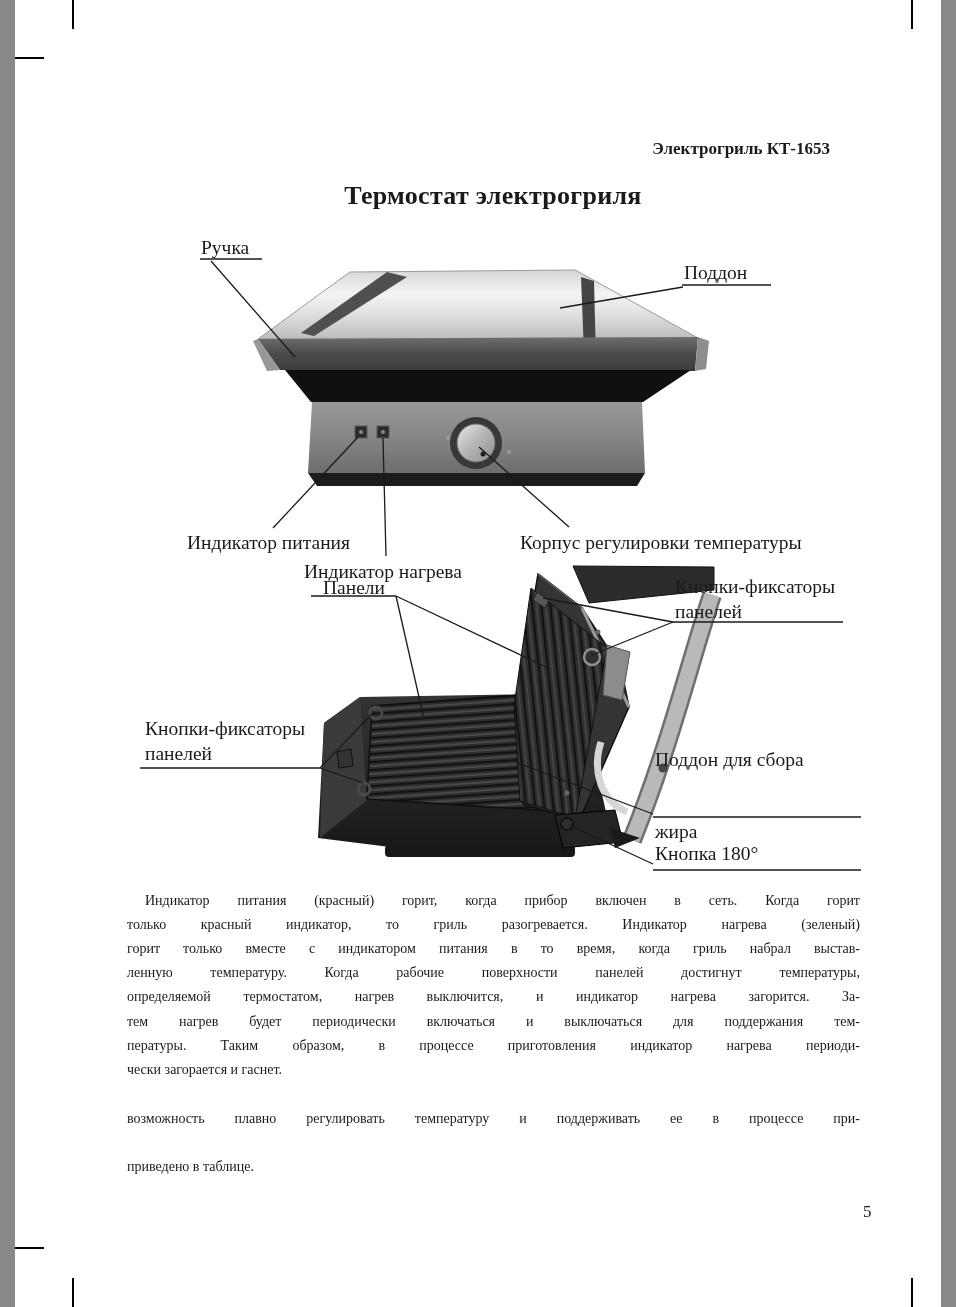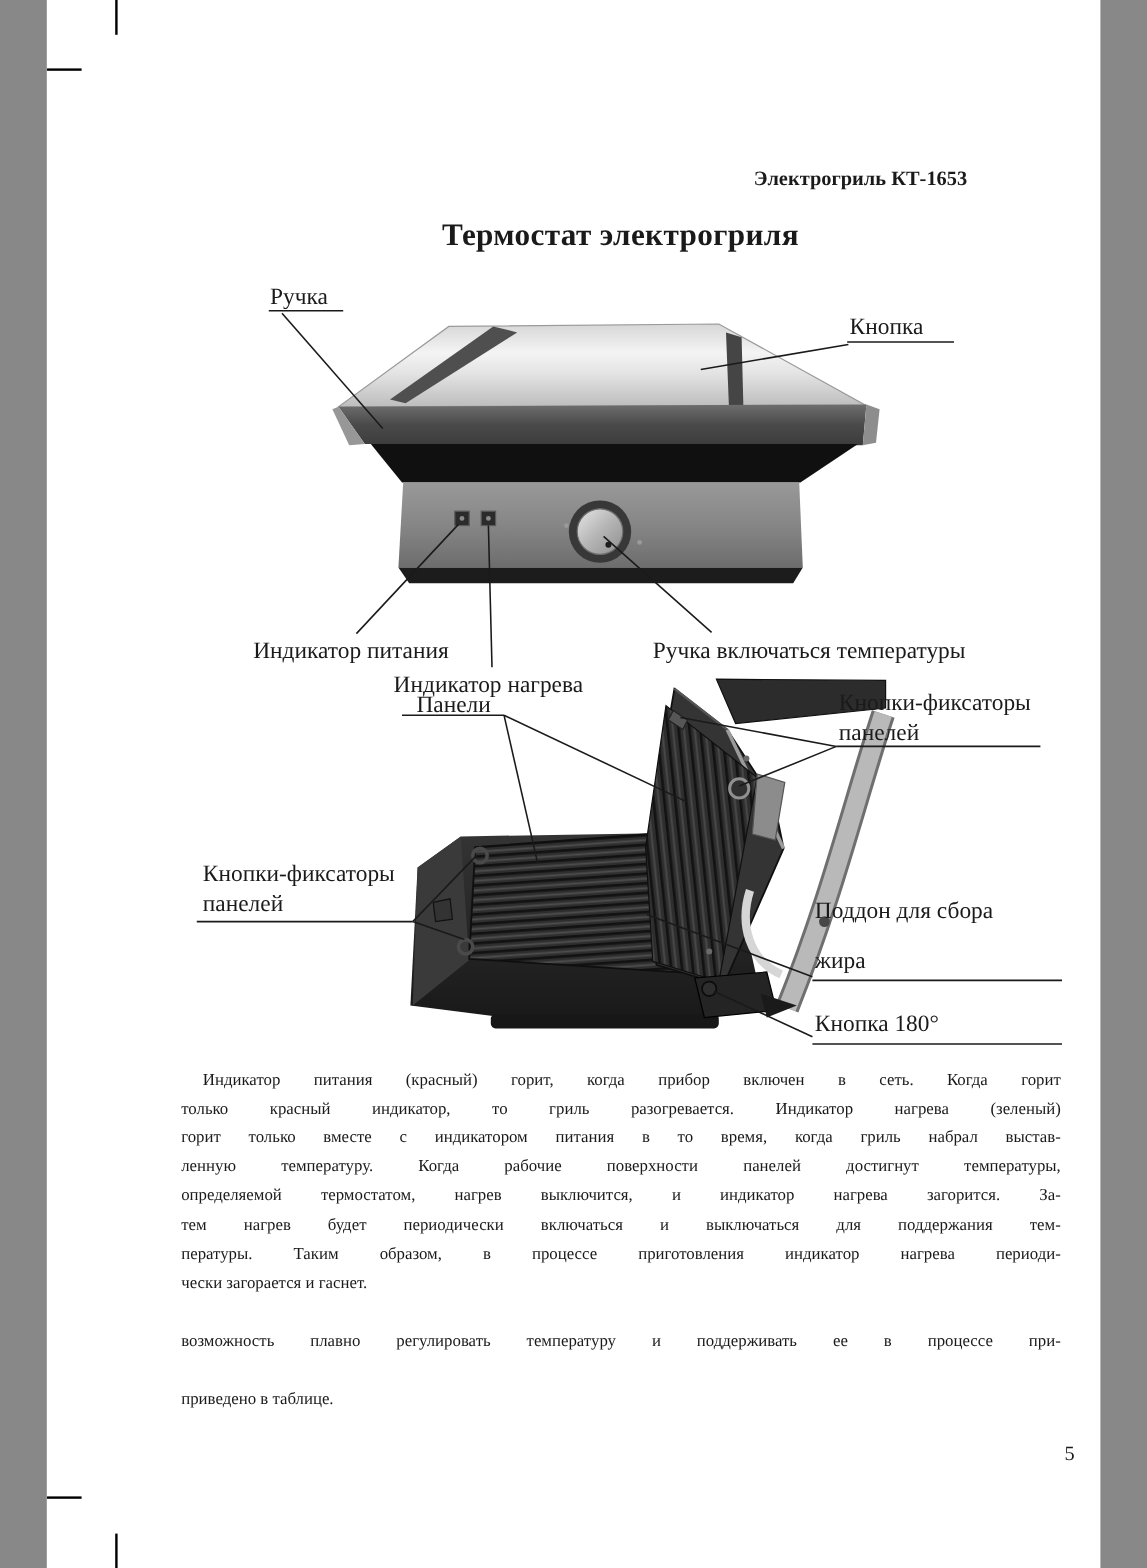--- a/index.html
+++ b/index.html
@@ -1,19 +1,19 @@
 <!DOCTYPE html>
 <html><head>
 <meta charset="utf-8">
 <style>
   html,body{margin:0;padding:0;background:#888;}
   .page{
     position:relative;width:878px;height:1307px;margin:0 auto;
     background:#ffffff;overflow:hidden;
-    font-family:"Liberation Serif",serif;color:#1a1a1a;
+    font-family:"Liberation Serif",serif;color:#1a1a1a;padding-left:48px;
   }
   .hdr{position:absolute;top:139px;right:111px;font-size:17px;font-weight:bold;white-space:nowrap;}
   .ttl{position:absolute;top:181px;left:0;width:956px;text-align:center;font-size:26px;font-weight:bold;letter-spacing:.3px;white-space:nowrap;}
   .lbl{position:absolute;font-size:19.5px;line-height:21px;white-space:nowrap;text-align:center;}
   .bline{position:absolute;left:112px;width:733px;font-size:14px;line-height:24px;
          text-align:justify;text-align-last:justify;white-space:nowrap;}
   .bline.ind{padding-left:18px;width:715px;}
   .bline.end{text-align-last:left;}
   .pgnum{position:absolute;top:1202px;left:848px;font-size:17px;}
   svg.art{position:absolute;top:0;left:0;width:956px;height:1307px;}
@@ -157,32 +157,32 @@
       <line x1="638" y1="814" x2="500" y2="762"></line>
       <line x1="638" y1="870" x2="846" y2="870"></line>
       <line x1="638" y1="864" x2="556" y2="826"></line>
     </g>
   </svg>
 
   <div class="hdr">Электрогриль КТ-1653</div>
   <div class="ttl">Термостат электрогриля</div>
 
   <div class="lbl" style="left:186px;top:237px">Ручка</div>
-  <div class="lbl" style="left:669px;top:262px">Кнопка</div>
+  <div class="lbl" style="left:669px;top:262px">Поддон</div>
   <div class="lbl" style="left:172px;top:532px">Индикатор питания</div>
   <div class="lbl" style="left:289px;top:561px">Индикатор нагрева</div>
-  <div class="lbl" style="left:505px;top:532px">Ручка включаться температуры</div>
+  <div class="lbl" style="left:505px;top:532px">Корпус регулировки температуры</div>
 
   <div class="lbl" style="left:308px;top:577px">Панели</div>
   <div class="lbl" style="left:660px;top:576px">Кнопки-фиксаторы</div>
   <div class="lbl" style="left:660px;top:601px">панелей</div>
   <div class="lbl" style="left:130px;top:718px">Кнопки-фиксаторы</div>
   <div class="lbl" style="left:130px;top:743px">панелей</div>
   <div class="lbl" style="left:640px;top:749px">Поддон для сбора</div>
-  <div class="lbl" style="left:640px;top:791px">жира</div>
+  <div class="lbl" style="left:640px;top:821px">жира</div>
   <div class="lbl" style="left:640px;top:843px">Кнопка 180°</div>
 
   <div class="bline ind" style="top:889px">Индикатор питания (красный) горит, когда прибор включен в сеть. Когда горит</div>
   <div class="bline" style="top:913px">только красный индикатор, то гриль разогревается. Индикатор нагрева (зеленый)</div>
   <div class="bline" style="top:937px">горит только вместе с индикатором питания в то время, когда гриль набрал выстав-</div>
   <div class="bline" style="top:961px">ленную температуру. Когда рабочие поверхности панелей достигнут температуры,</div>
   <div class="bline" style="top:985px">определяемой термостатом, нагрев выключится, и индикатор нагрева загорится. За-</div>
   <div class="bline" style="top:1034px">пературы. Таким образом, в процессе приготовления индикатор нагрева периоди-</div>
   <div class="bline" style="top:1010px">тем нагрев будет периодически включаться и выключаться для поддержания тем-</div>
   <div class="bline end" style="top:1058px">чески загорается и гаснет.</div>

